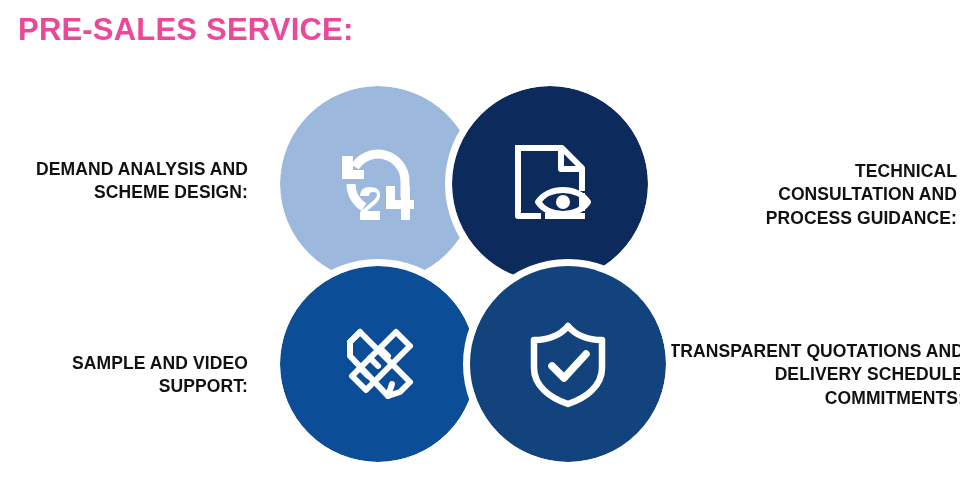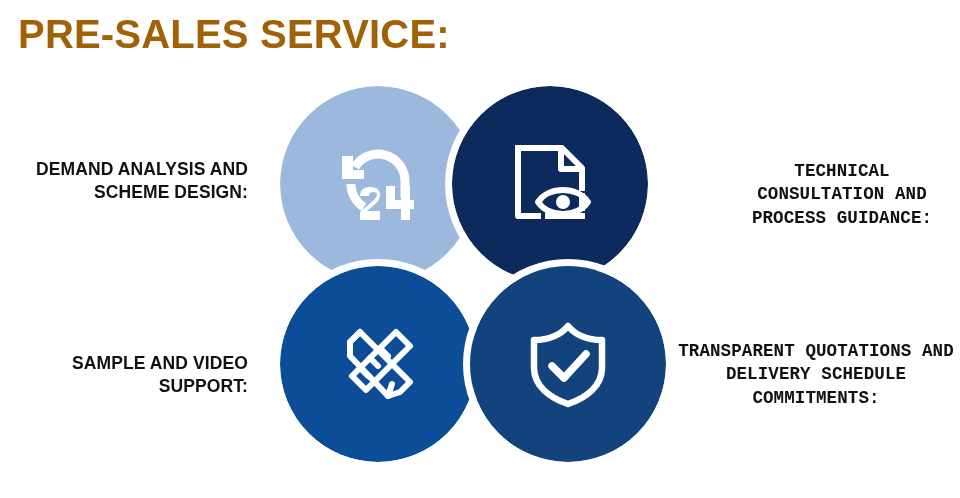--- a/index.html
+++ b/index.html
@@ -13,24 +13,24 @@
     position: relative;
     overflow: hidden;
     font-family: "Liberation Sans", sans-serif;
     color: #000000;
   }
 
   #page-title {
     position: absolute;
     left: 18px;
     top: 12px;
-    font-size: 40px;
+    font-size: 31px;
     font-weight: bold;
     letter-spacing: 0.2px;
-    color: #a16207;
+    color: #ec4899;
     white-space: nowrap;
   }
 
   
   #diagram {
     position: absolute;
     left: 0;
     top: 0;
     width: 960px;
     height: 498px;
@@ -77,21 +77,21 @@
   
   .label {
     position: absolute;
     font-size: 17.5px;
     font-weight: bold;
     line-height: 1.33;
     letter-spacing: 0.1px;
     color: #111111;
   }
   .label-left  { text-align: right; }
-  .label-right { text-align: center; font-family: Liberation Mono, monospace; }
+  .label-right { text-align: right; }
 
   .lbl-demand    { right: 712px; top: 158px; width: 260px; }
   .lbl-sample    { right: 712px; top: 352px; width: 260px; }
   .lbl-technical { left: 727px;  top: 160px; width: 230px; }
   .lbl-transpar  { left: 668px;  top: 340px; width: 296px; }
 </style>
 </head>
 <body>
 
 <div id="page-title">PRE-SALES SERVICE:</div>

